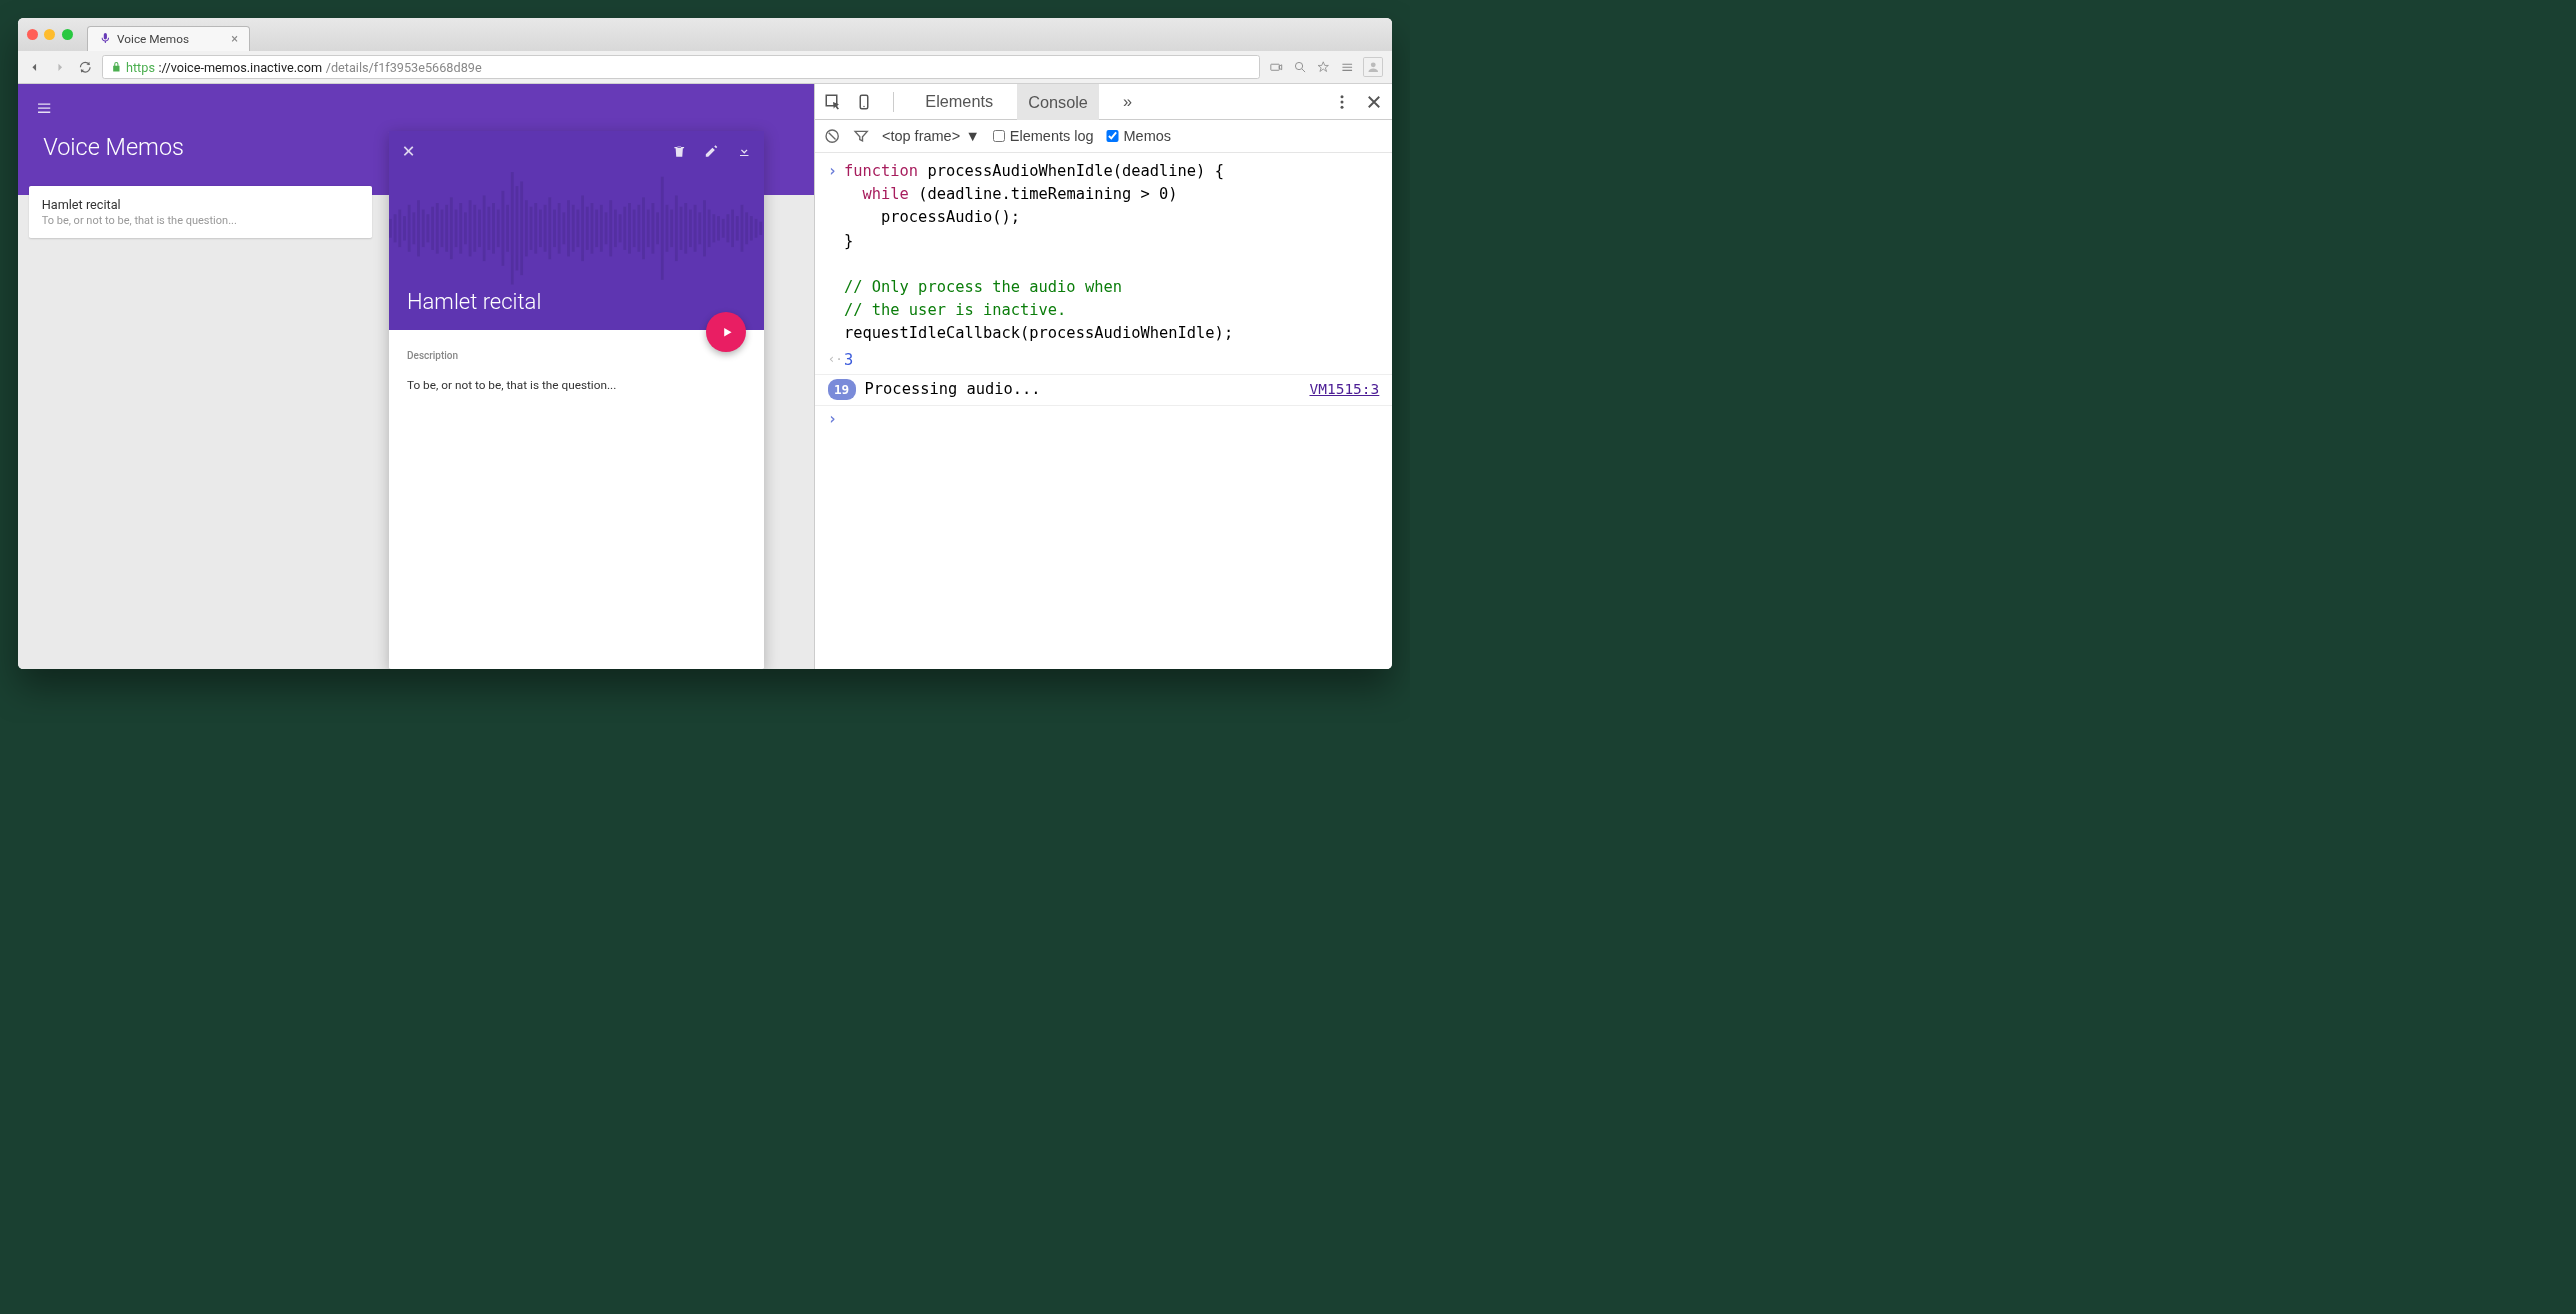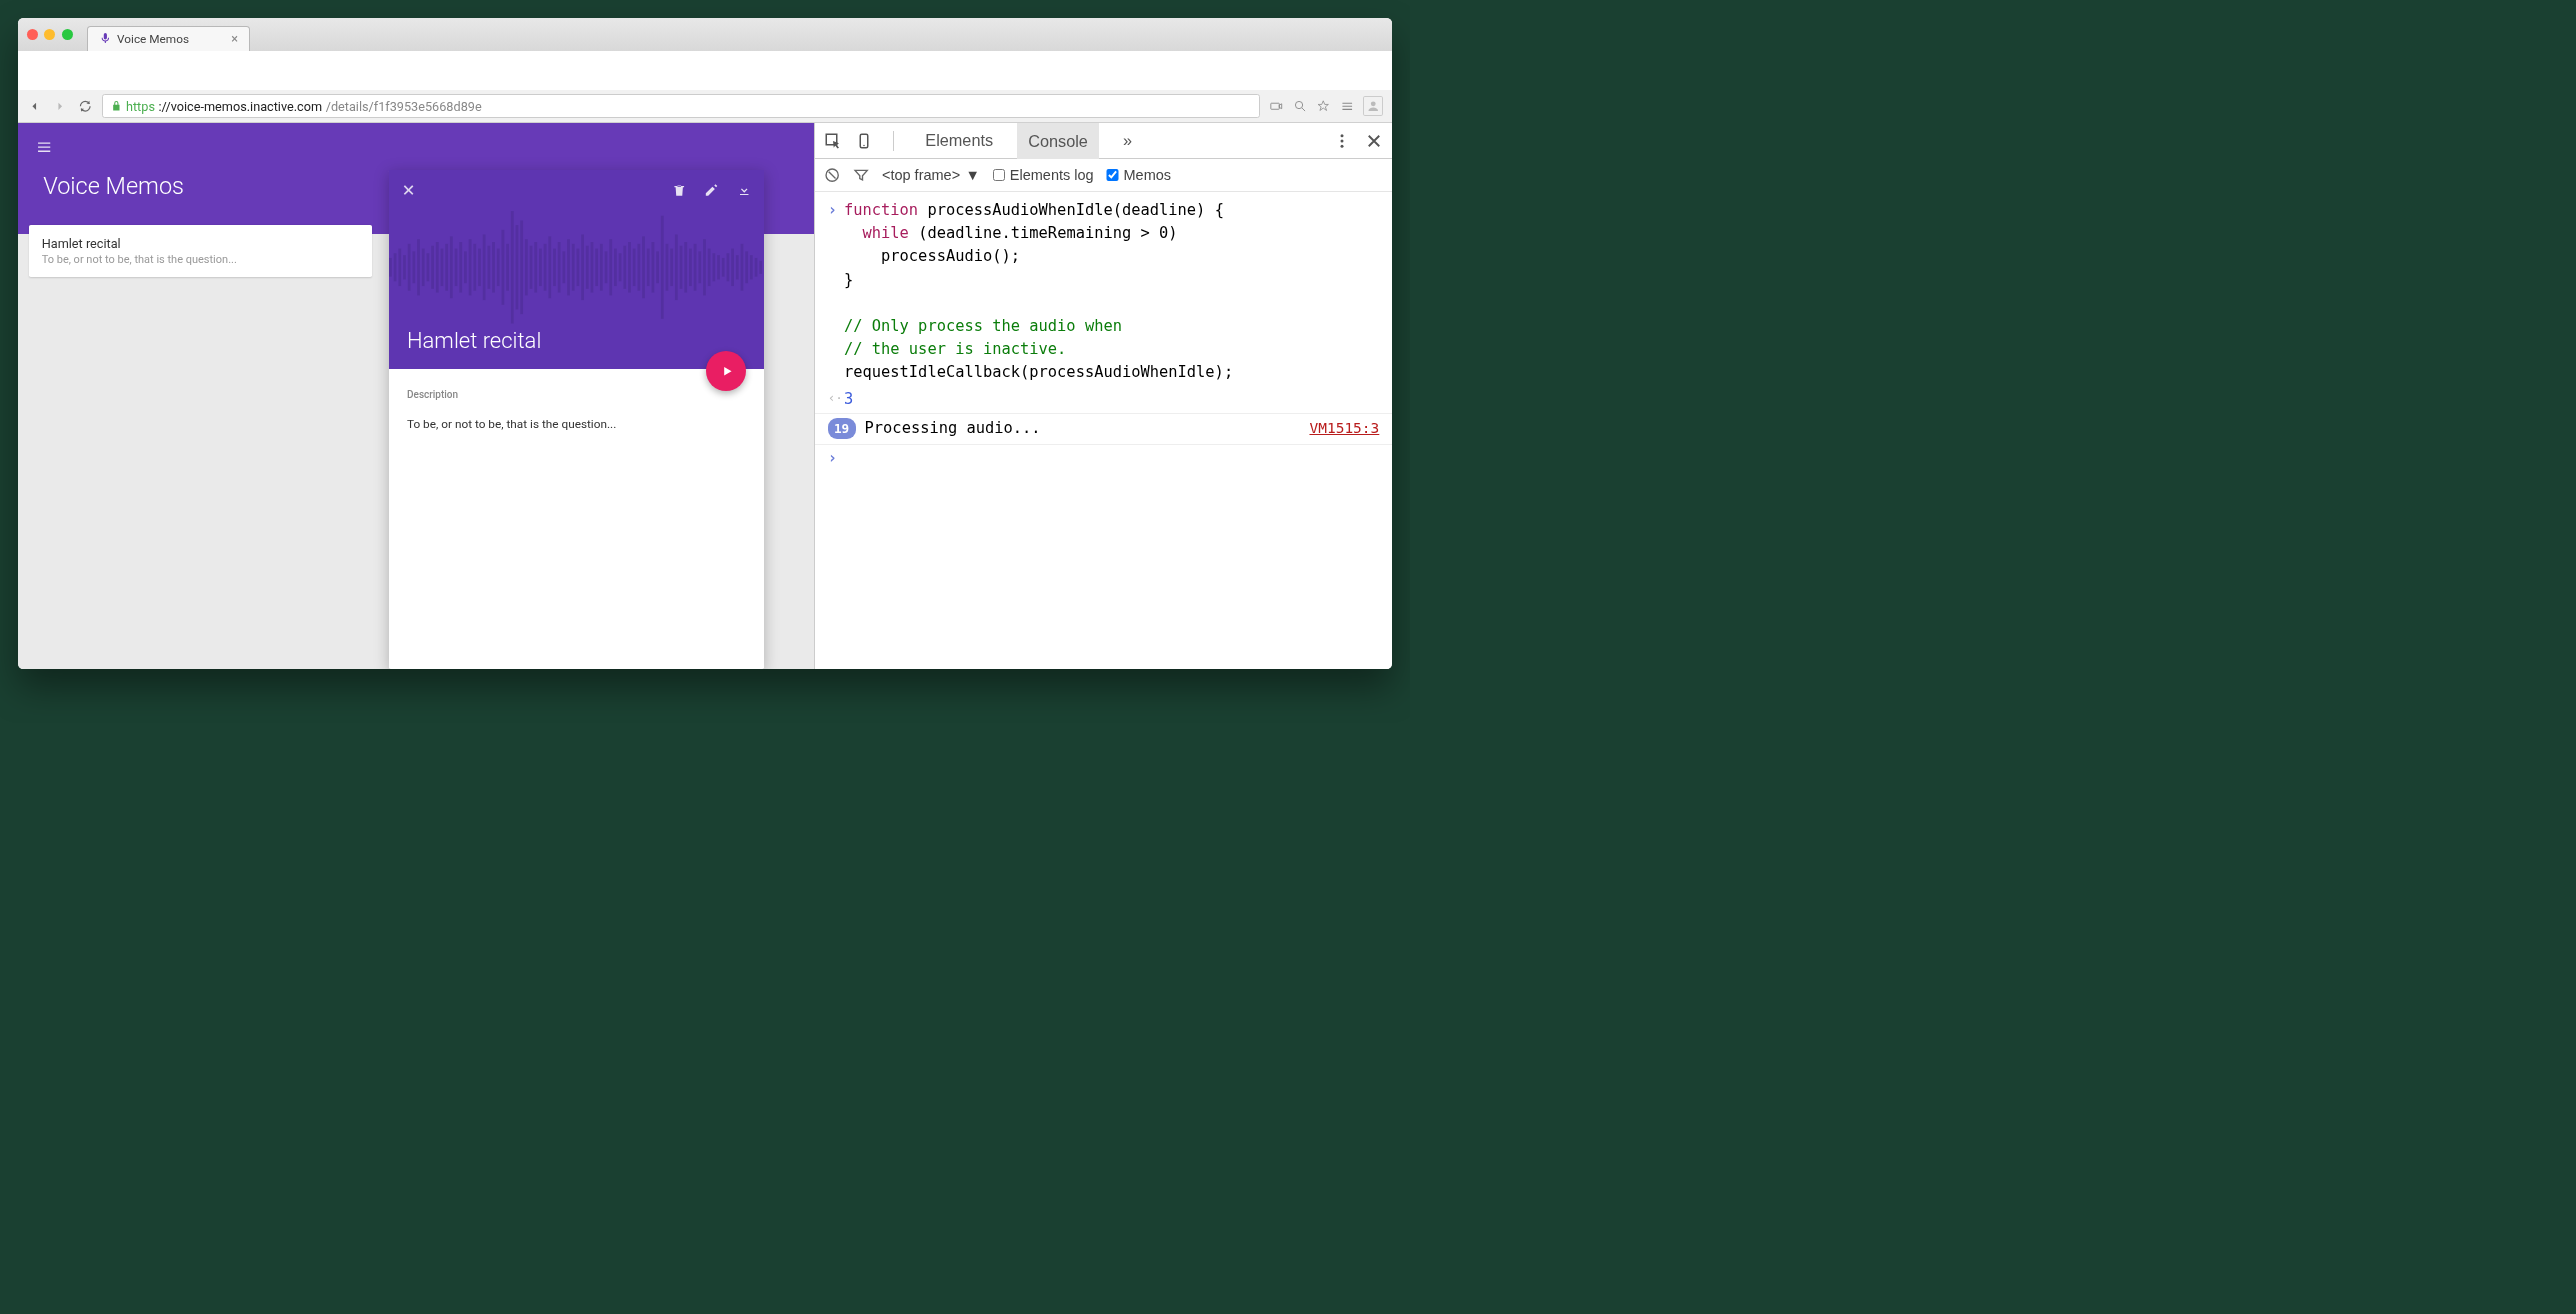--- a/index.html
+++ b/index.html
@@ -50,21 +50,20 @@
 }
 .tab-close { margin-left: auto; color: #888; font-size: 12.7px; cursor: pointer; }
 .toolbar {
   background: #f1f1f1;
   border-bottom: 0.9px solid #d0d0d0;
   height: 33px;
   display: flex;
   align-items: center;
   padding: 0 9px;
   gap: 9px;
-  margin-top: 39px;
 }
 .nav-icons { display: flex; gap: 11px; color: #666; }
 .nav-icons svg { width: 14.5px; height: 14.5px; }
 .addrbar {
   flex: 1;
   background: #fff;
   border: 0.9px solid #ccc;
   border-radius: 2.7px;
   height: 23.5px;
   display: flex;
@@ -210,21 +209,21 @@
 .badge {
   background: #7a8bd9;
   color: #fff;
   border-radius: 9px;
   padding: 0.9px 6.3px;
   font-size: 12.7px;
   font-weight: bold;
   display: inline-block;
 }
 .log-row { display: flex; padding: 3.6px 12.7px; border-top: 0.9px solid #eee; border-bottom: 0.9px solid #eee; align-items: center; }
-.log-src { margin-left: auto; text-decoration: underline; color: #b91c1c; font-size: 14.5px; }
+.log-src { margin-left: auto; text-decoration: underline; color: #4c1d95; font-size: 14.5px; }
 .prompt { color: #6b7dd8; font-weight: bold; }
 .mic-icon { width: 12.7px; height: 12.7px; }
 </style>
 </head>
 <body>
 
 <div class="window">
 
   <div class="tabbar">
     <div class="traffic">

